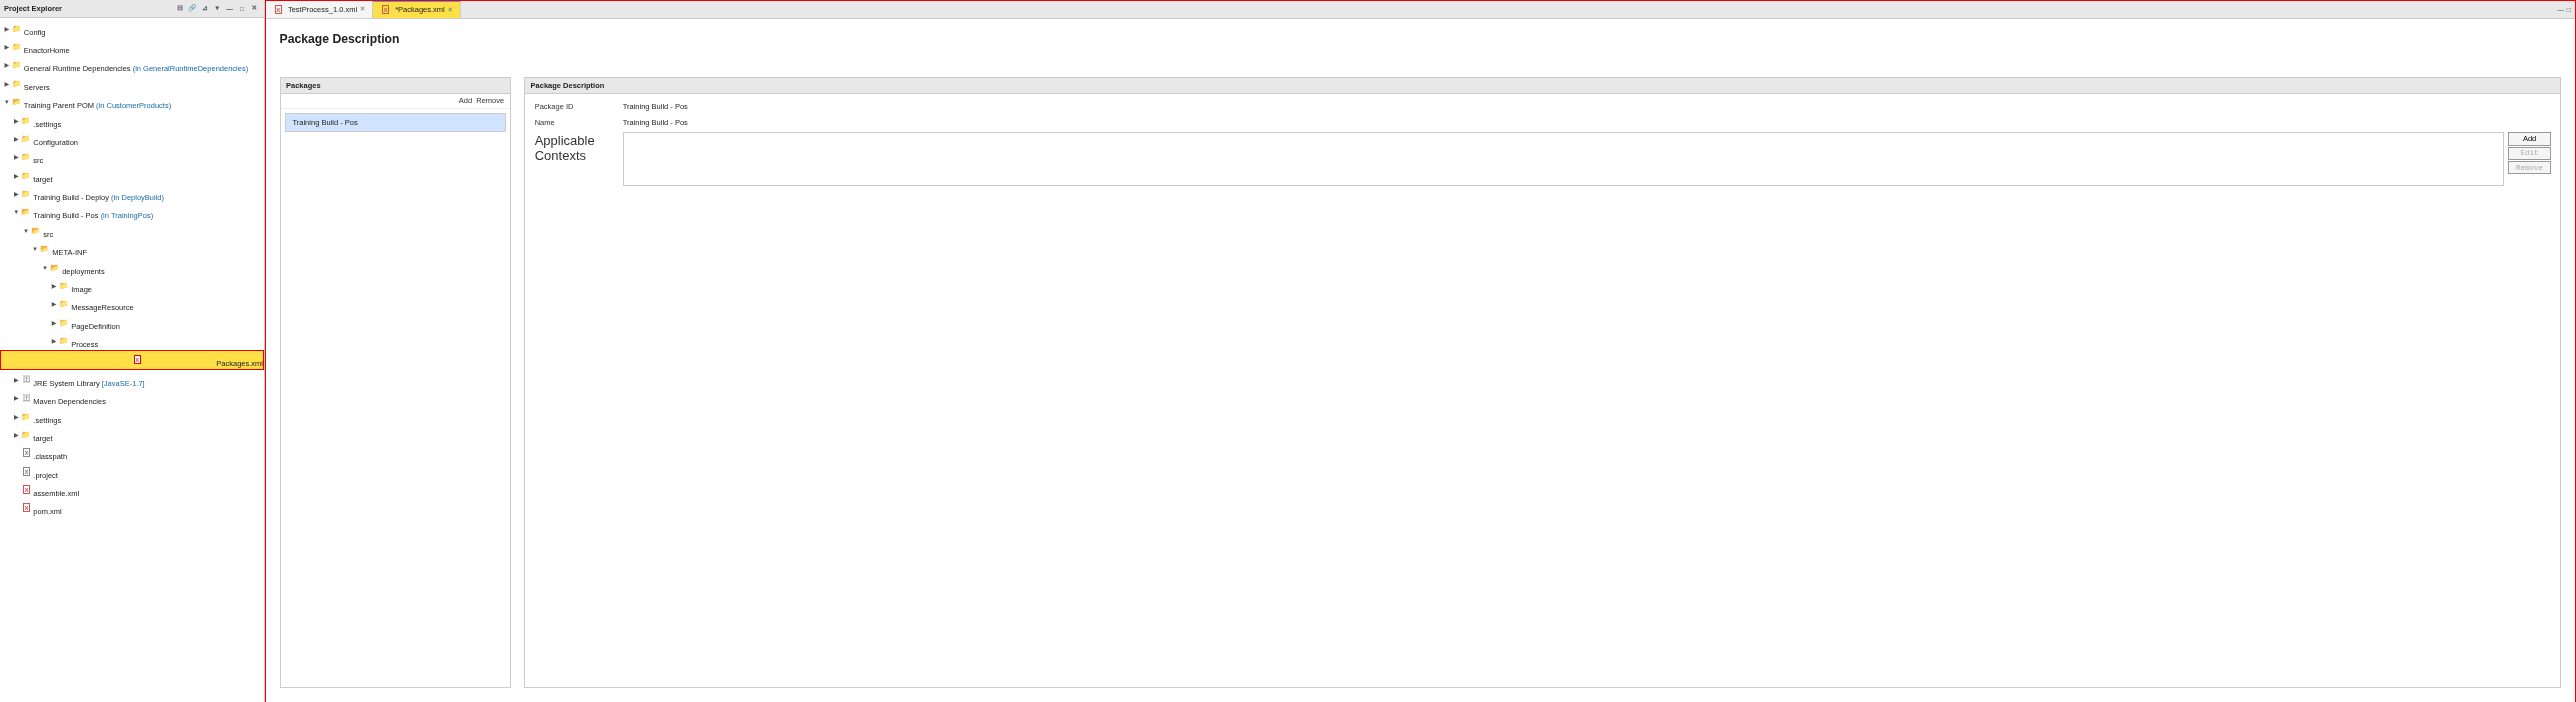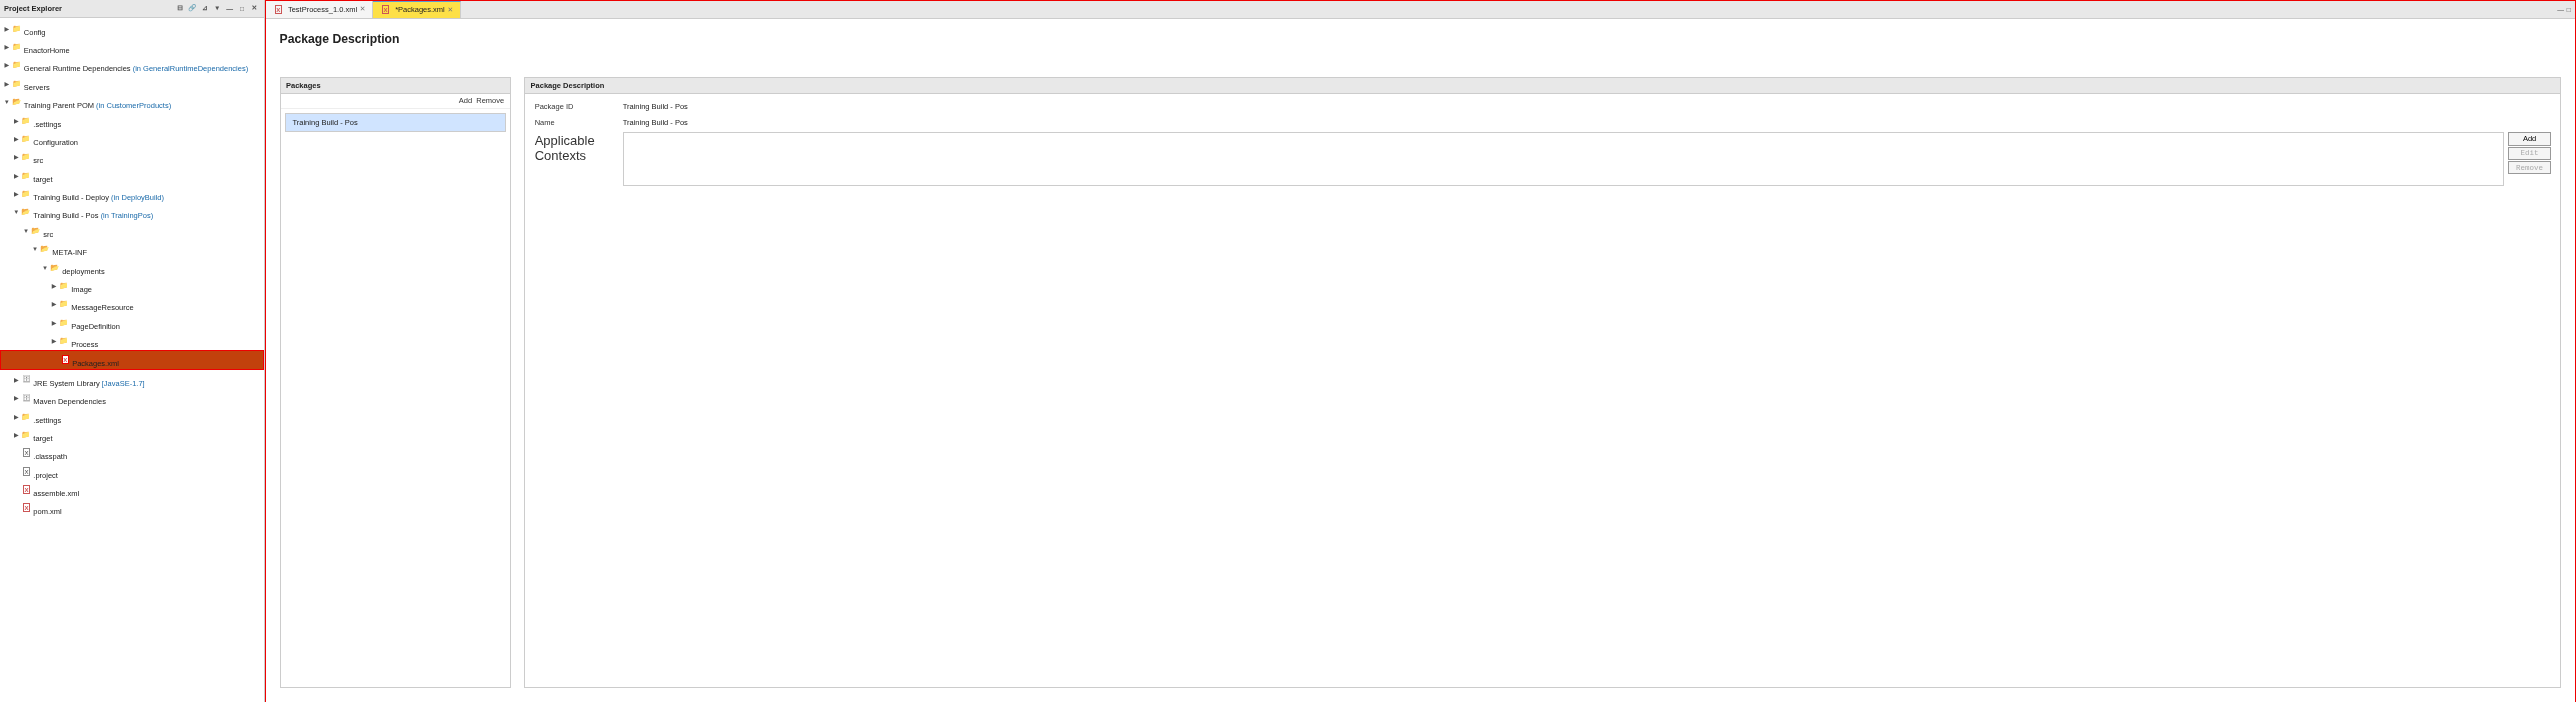--- a/index.html
+++ b/index.html
@@ -201,21 +201,21 @@
           <span class="folder-icon folder-yellow">📁</span>
           <span class="item-label">PageDefinition</span>
         </div>
 
         <div class="tree-item indent-5">
           <span class="tree-arrow">▶</span>
           <span class="folder-icon folder-yellow">📁</span>
           <span class="item-label">Process</span>
         </div>
 
-        <div class="tree-item indent-5 selected" style="border: 1.4px solid #e00; background: #c2410c;">
+        <div class="tree-item indent-5 selected" style="border: 1.4px solid #e00; background: #fde047; justify-content: space-between;">
           <span class="tree-arrow" style="width:8.1px;"></span>
           <span class="file-icon">
               <span class="xml-icon-selected">X</span>
             </span>
           <span class="item-label">Packages.xml</span>
         </div>
 
         <div class="tree-item indent-1">
           <span class="tree-arrow">▶</span>
           <span class="file-icon jar-icon">🗄</span>

